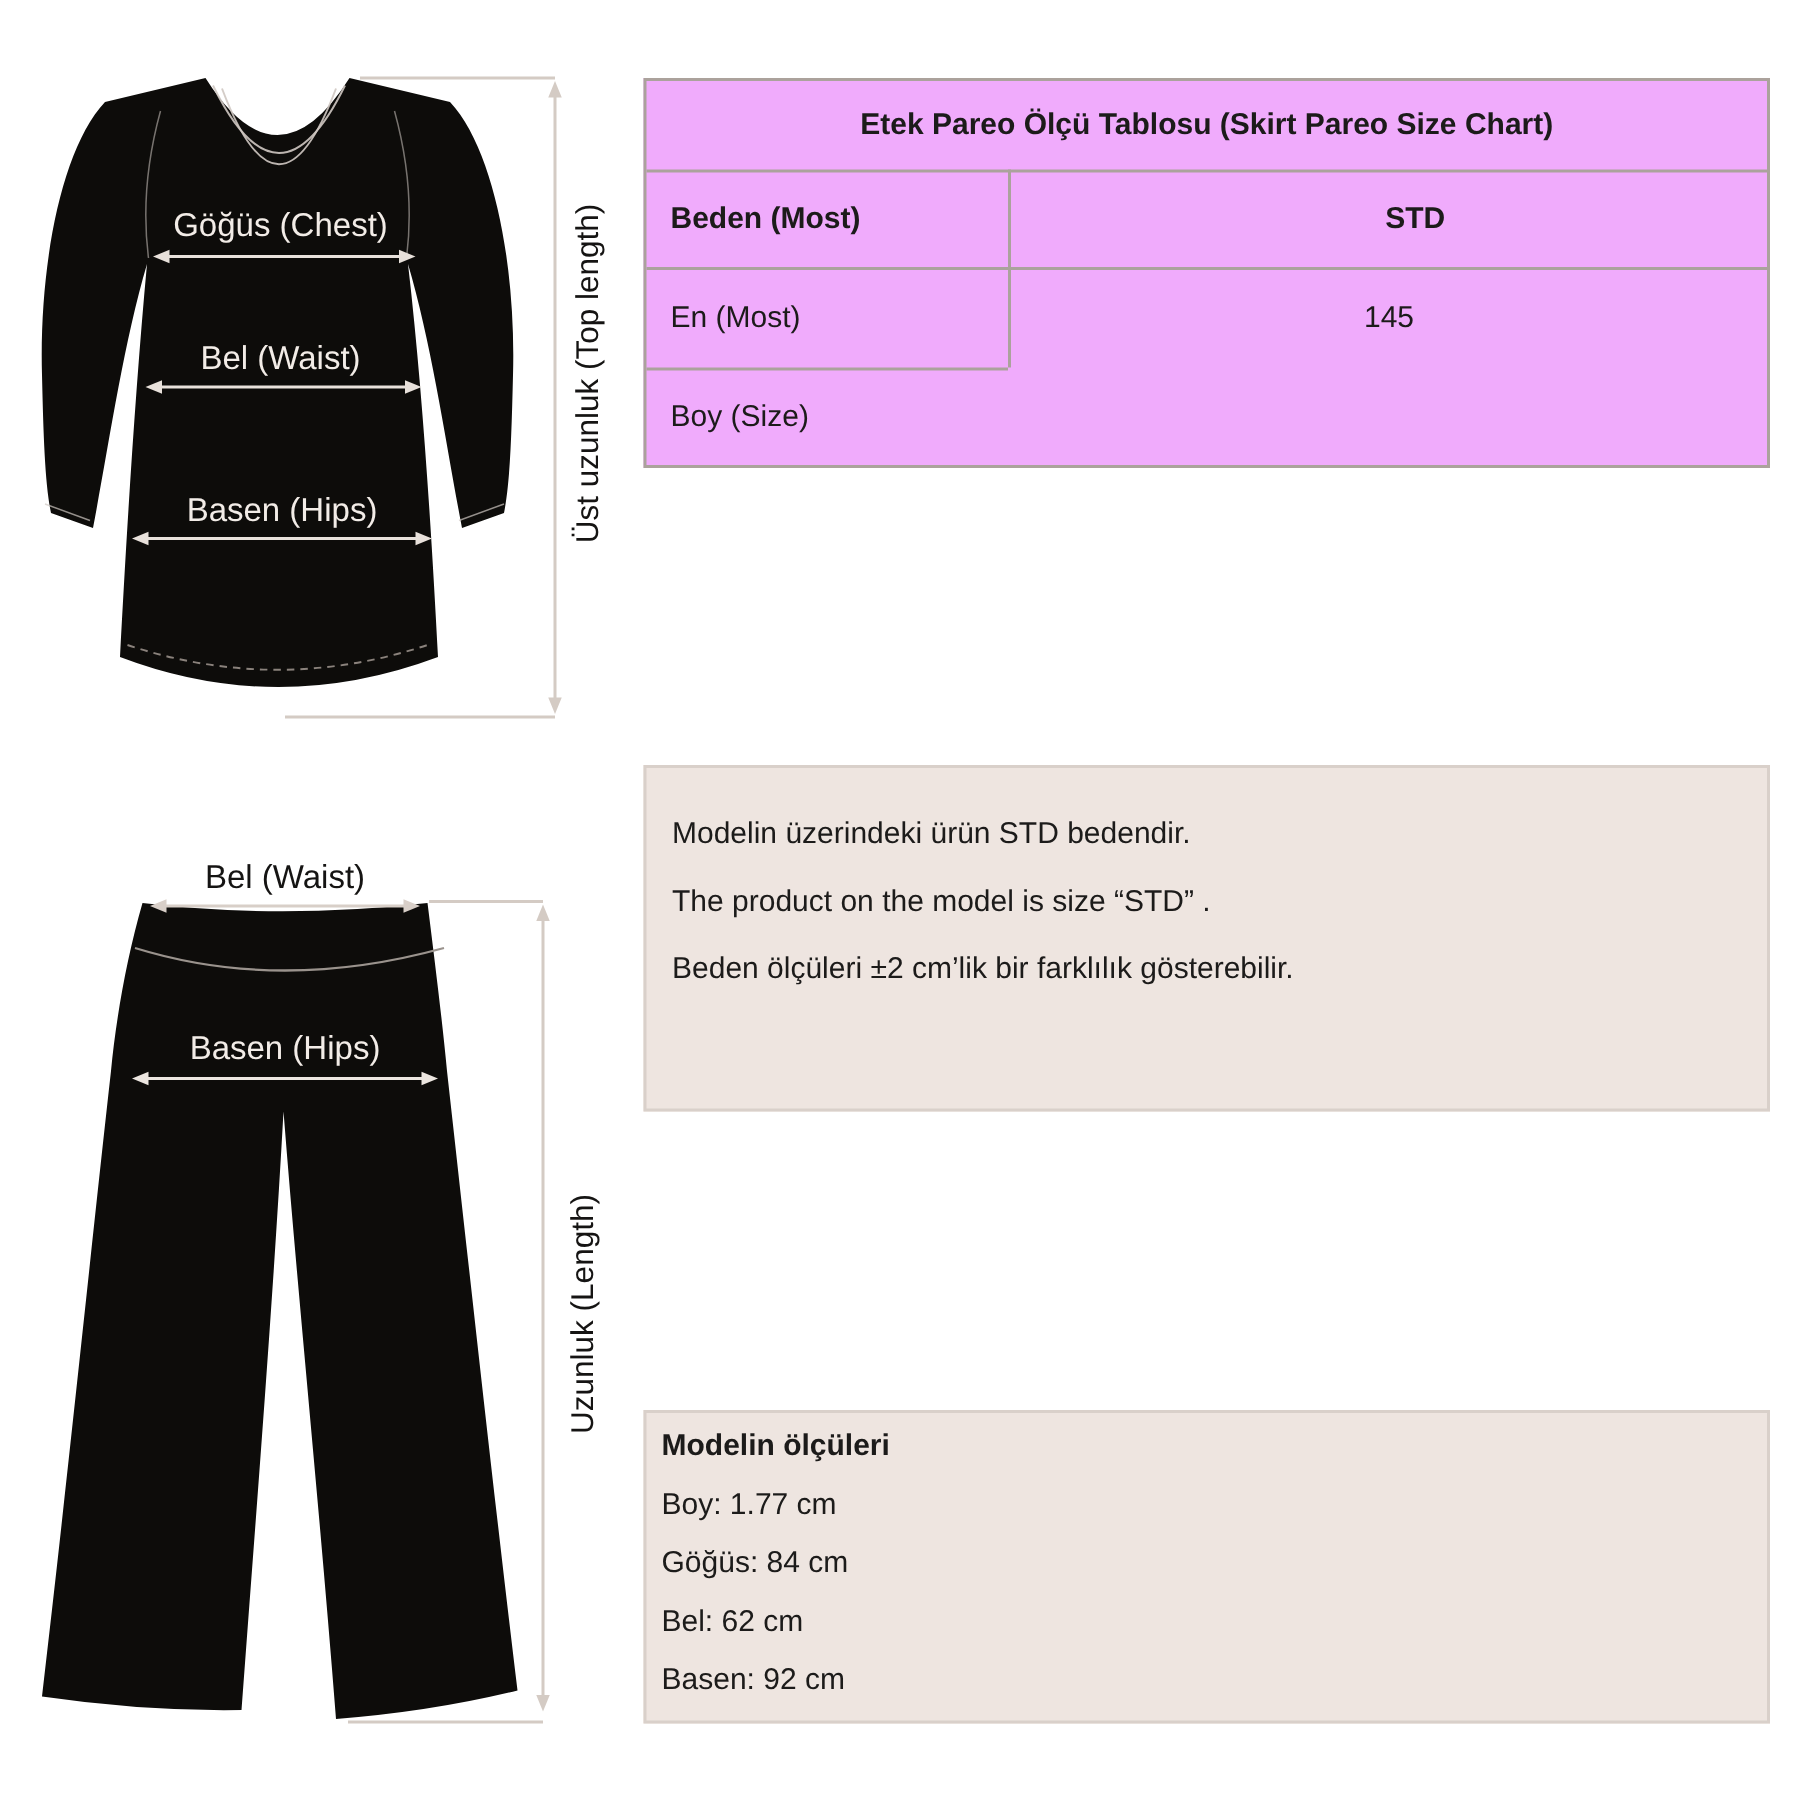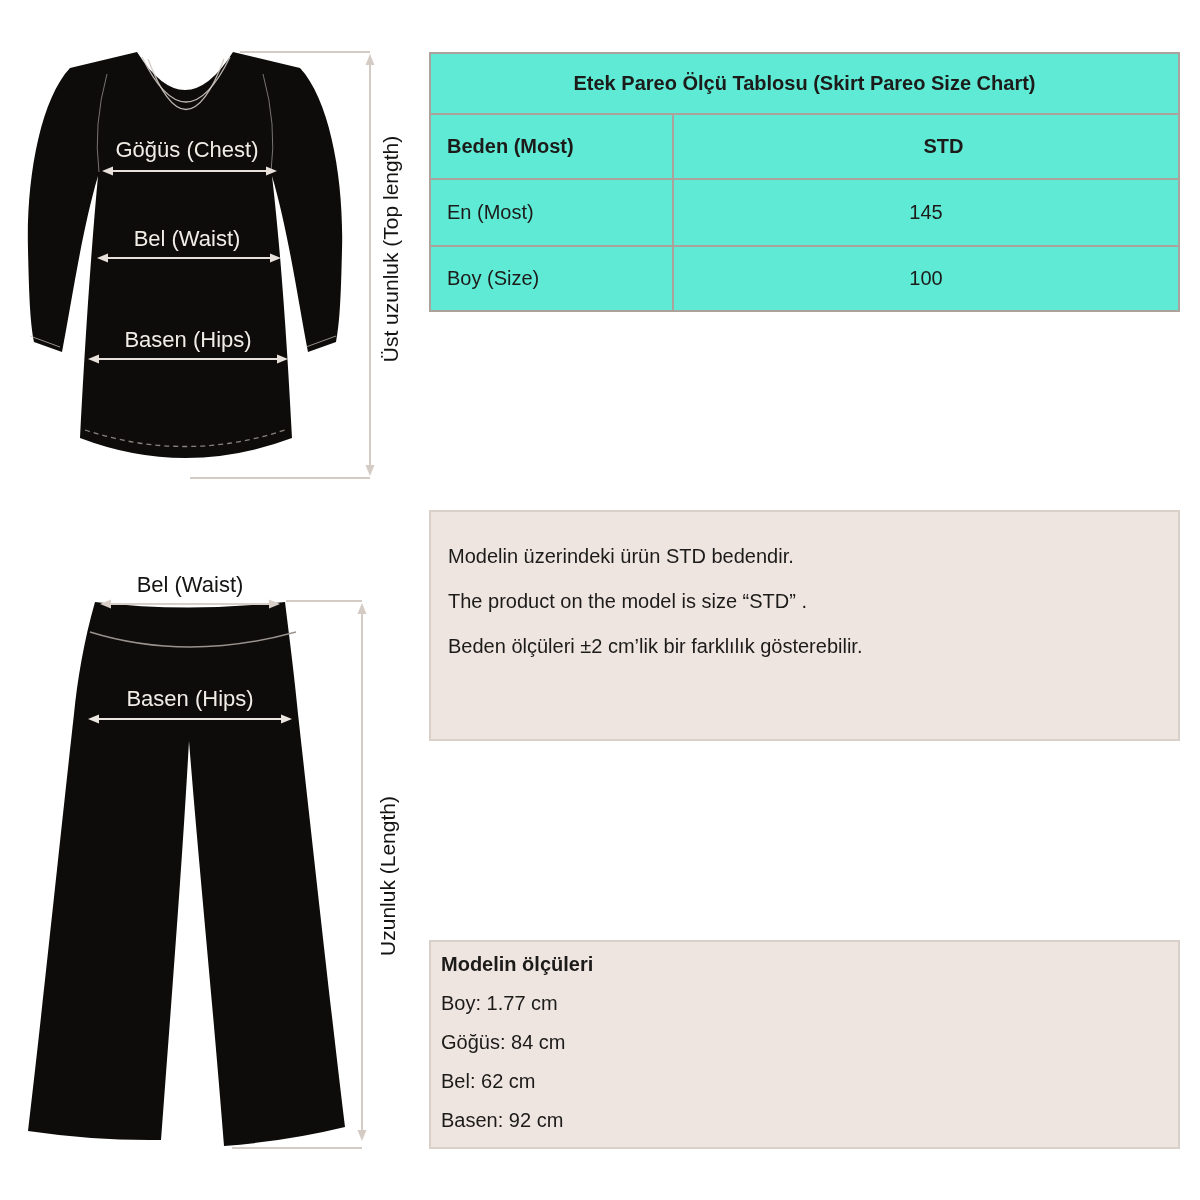--- a/index.html
+++ b/index.html
@@ -24,21 +24,21 @@
   .garment-label-light { fill: #f2ece7; }
   .garment-label-dark  { fill: #151413; }
   .vertical-label { fill: #151413; font-size: 21px; }
 
   
   .size-table {
     position: absolute;
     left: 429px; top: 52px;
     width: 751px;
     border: 2px solid #aba29c;
-    background: #5eead4;
+    background: #f0abfc;
     display: grid;
     grid-template-columns: 241px 1fr;
     grid-template-rows: 59px 65px 67px 65px;
     font-size: 20px;
   }
   .size-table .cell { display: flex; align-items: center; }
   .size-table .title-row {
     grid-column: 1 / span 2;
     justify-content: center;
     font-weight: bold;
@@ -174,21 +174,20 @@
   <div class="size-table">
     <div class="cell title-row">Etek Pareo Ölçü Tablosu (Skirt Pareo Size Chart)</div>
 
     <div class="cell hdiv label-cell bold">Beden (Most)</div>
     <div class="cell hdiv vdiv value-cell bold">STD</div>
 
     <div class="cell hdiv label-cell">En (Most)</div>
     <div class="cell hdiv vdiv value-cell">145</div>
 
     <div class="cell hdiv label-cell">Boy (Size)</div>
-    <div class="cell hdiv vdiv value-cell">100</div>
   </div>
 
   <div class="panel" id="notes-panel">
     <p>Modelin üzerindeki ürün STD bedendir.</p>
     <p>The product on the model is size “STD” .</p>
     <p>Beden ölçüleri ±2 cm’lik bir farklılık gösterebilir.</p>
   </div>
 
   <div class="panel" id="model-panel">
     <div class="panel-title">Modelin ölçüleri</div>

